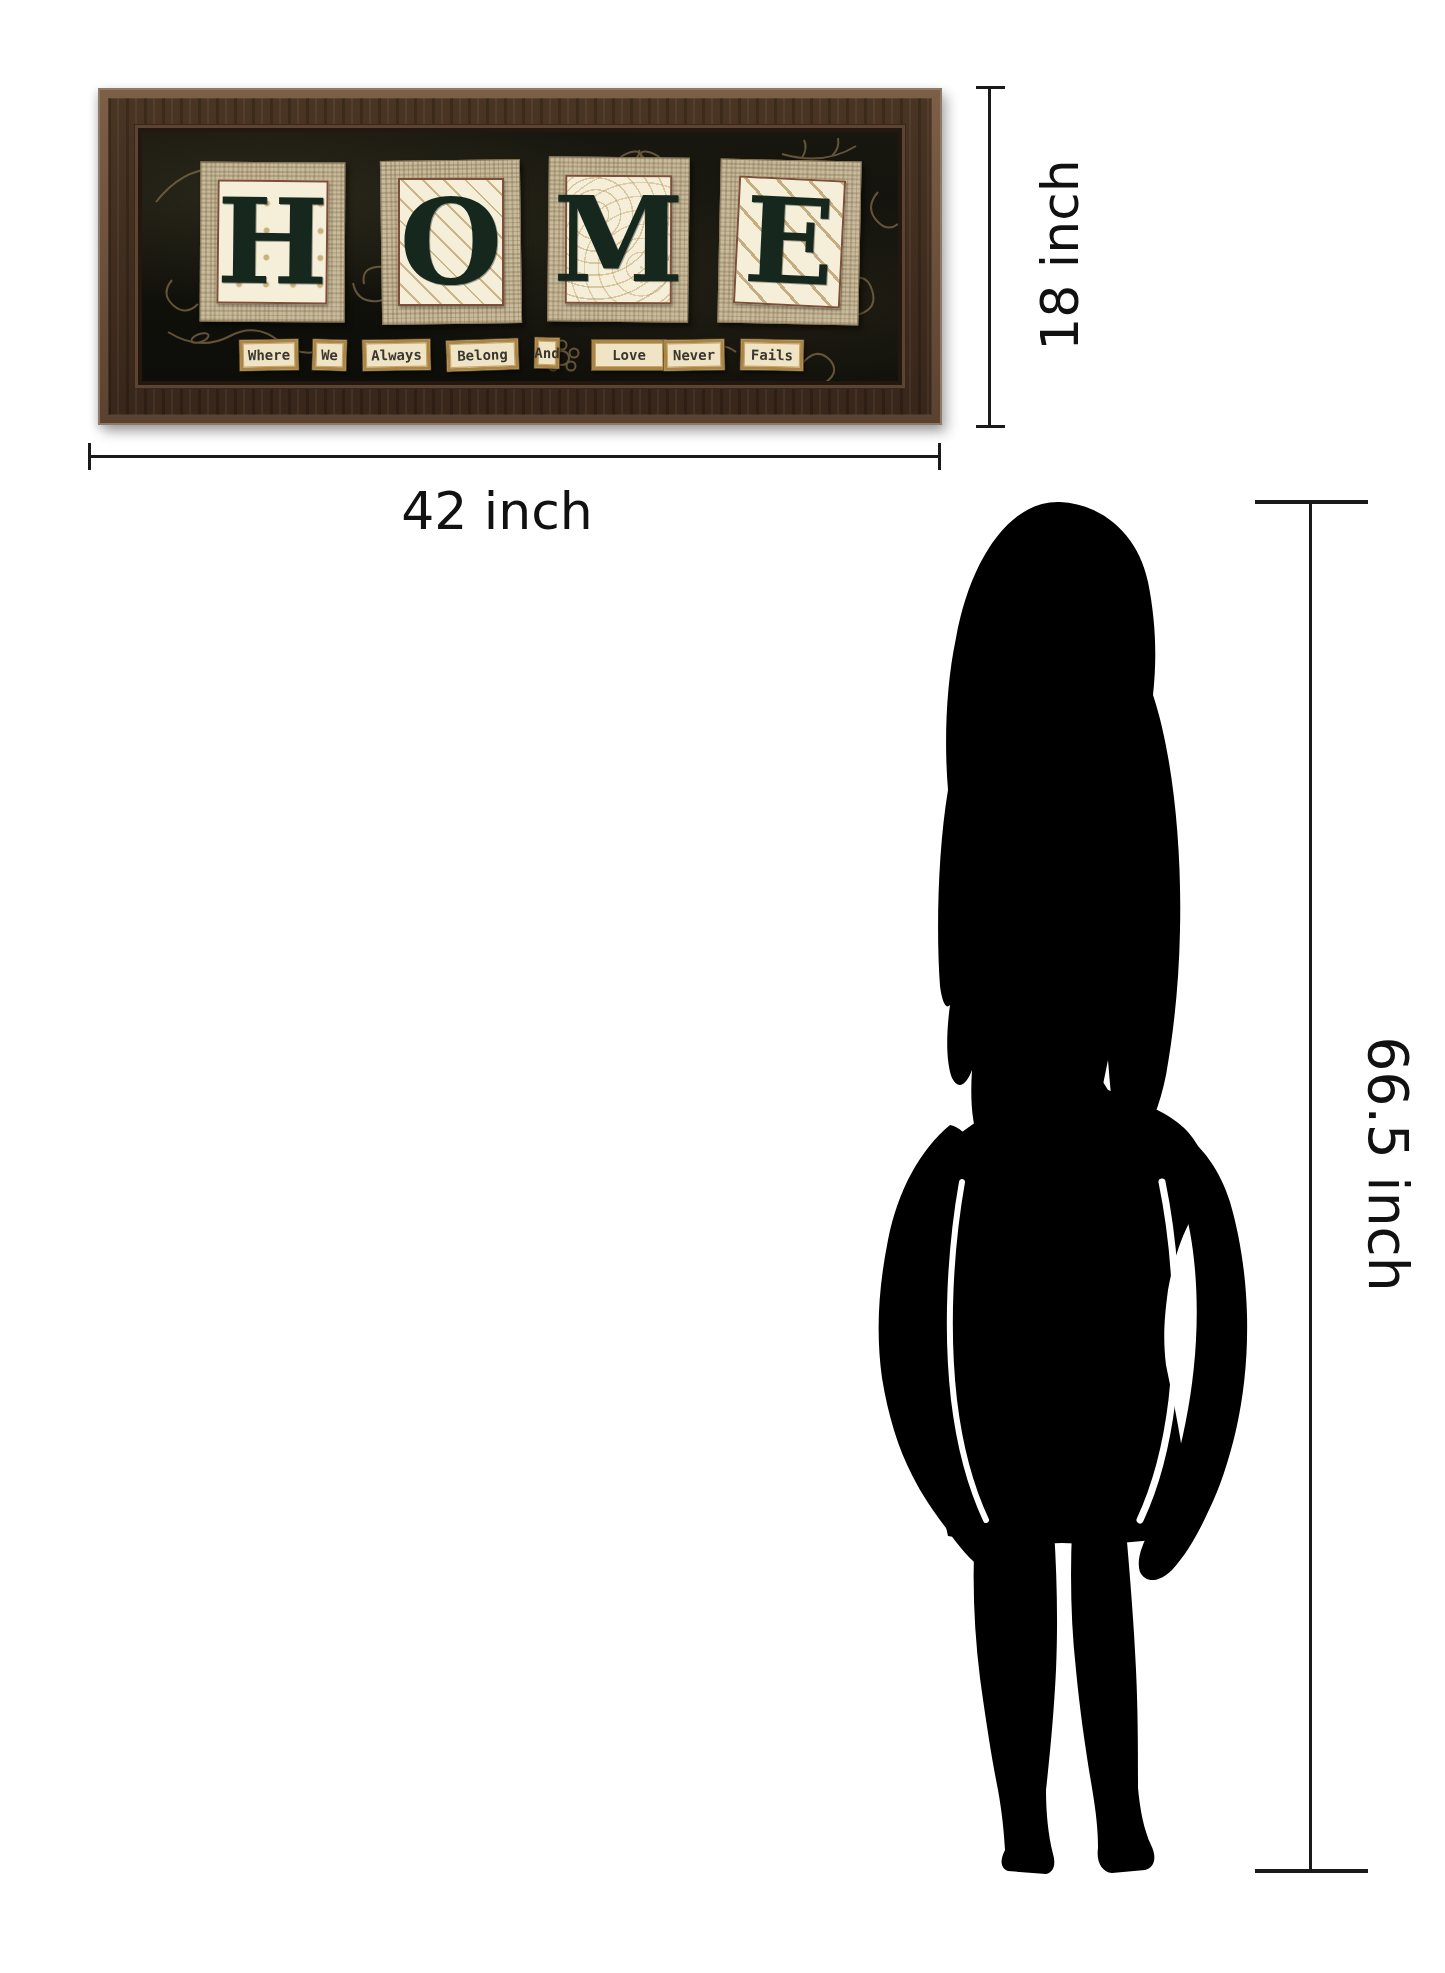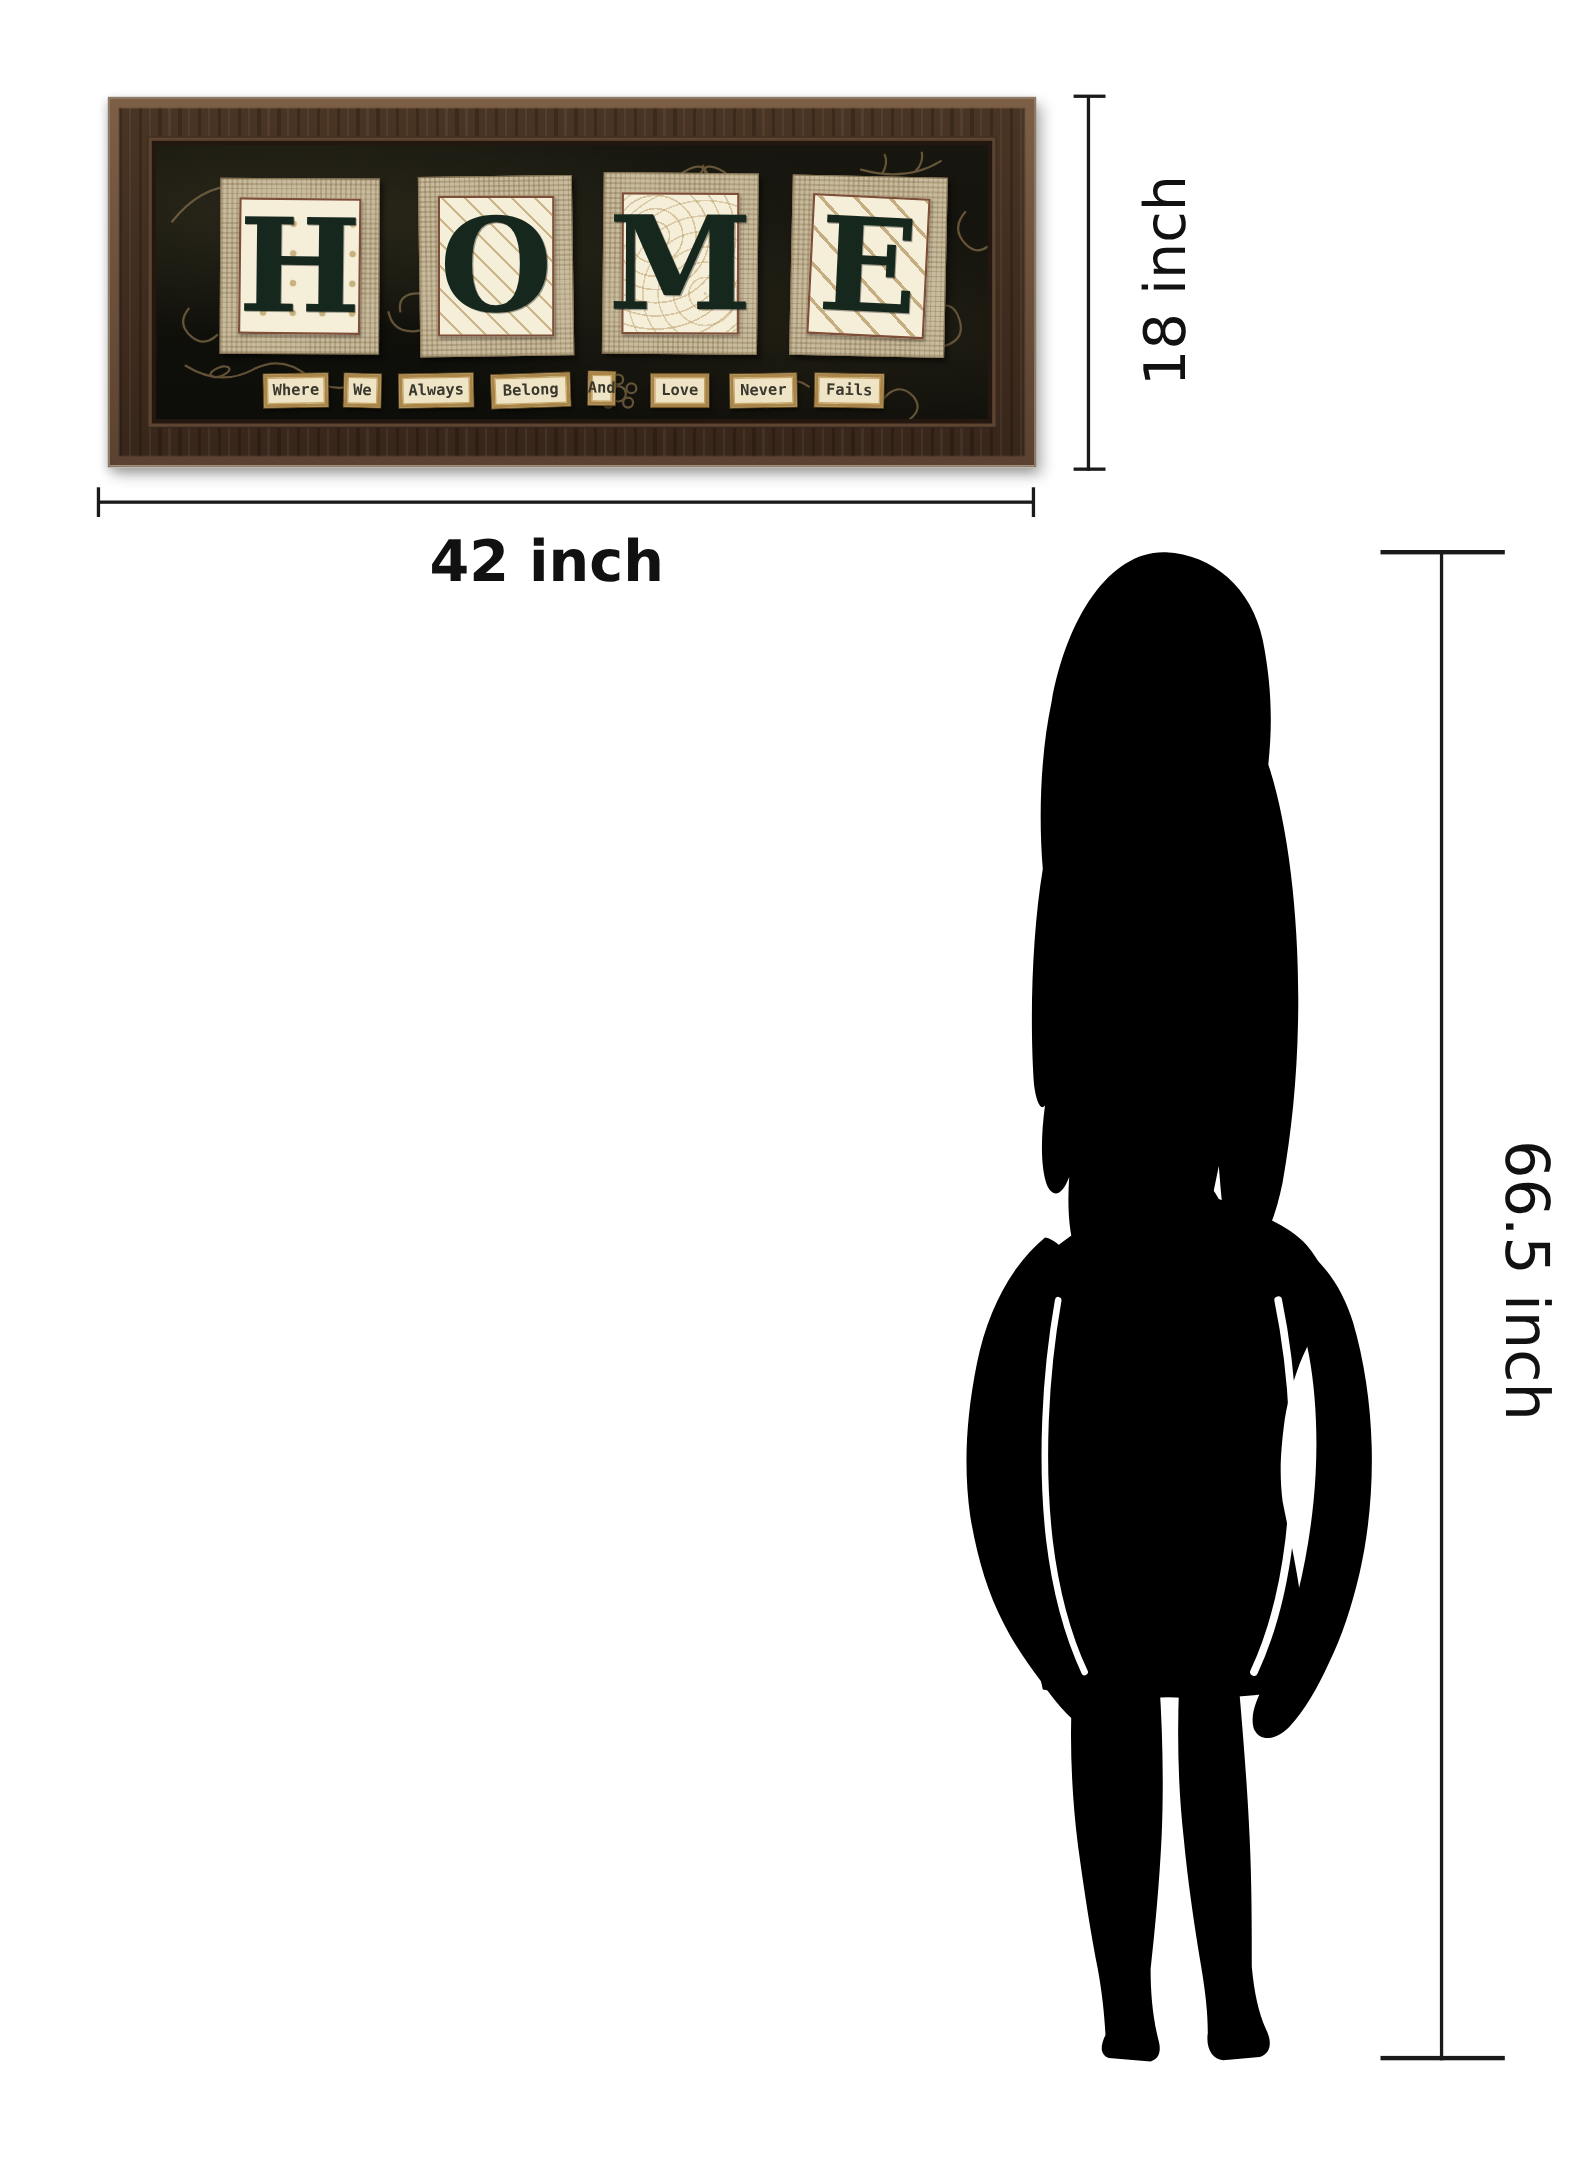--- a/index.html
+++ b/index.html
@@ -54,39 +54,39 @@
   .word-tile{position:absolute;top:208px;height:30px;box-sizing:border-box;
         background:#efe5c6;border:3px solid #a9854a;
         box-shadow:0 0 0 1px #6b5226,2px 3px 3px rgba(0,0,0,.55),inset 0 0 0 1px #c8a866;
         display:flex;align-items:center;justify-content:center;
         font-family:"DejaVu Sans Mono",monospace;font-size:14px;font-weight:bold;color:#3a372e;}
   .w1{left:98px;width:58px;transform:rotate(-1deg);}
   .w2{left:171px;width:33px;transform:rotate(1.5deg);}
   .w3{left:221px;width:67px;transform:rotate(-1deg);}
   .w4{left:305px;width:71px;transform:rotate(-2deg);}
   .w5{left:393px;width:24px;transform:rotate(1deg);top:206px;}
-  .w6{left:450px;width:52px;transform:rotate(0deg);}
+  .w6{left:450px;width:74px;transform:rotate(0deg);}
   .w7{left:522px;width:60px;transform:rotate(-1deg);}
   .w8{left:599px;width:62px;transform:rotate(1deg);}
 
   
   .dim{position:absolute;background:#1a1a1a;}
   .v18-line{left:988px;top:88px;width:3px;height:340px;}
   .v18-cap-t{left:976px;top:86px;width:29px;height:3px;}
   .v18-cap-b{left:976px;top:425px;width:29px;height:3px;}
   .h42-line{left:90px;top:455px;width:850px;height:3px;}
   .h42-cap-l{left:88px;top:443px;width:3px;height:27px;}
   .h42-cap-r{left:938px;top:443px;width:3px;height:27px;}
   .v66-line{left:1309px;top:502px;width:3px;height:1371px;}
   .v66-cap-t{left:1255px;top:500px;width:113px;height:4px;}
   .v66-cap-b{left:1255px;top:1869px;width:113px;height:4px;}
 
   .dim-label{position:absolute;color:#111;font-size:52px;text-align:center;line-height:1.1;
              font-family:"DejaVu Sans",sans-serif;}
-  .label-42{left:347px;top:483px;width:300px;font-weight:bold;}
+  .label-42{left:347px;top:483px;width:300px;}
   .label-18{left:912px;top:225px;width:300px;height:60px;transform:rotate(-90deg);}
   .label-66{left:1214px;top:1130px;width:340px;height:68px;transform:rotate(90deg);font-size:55px;}
 
   
   .silhouette{position:absolute;left:850px;top:490px;width:420px;height:1390px;}
 </style>
 </head>
 <body>
 
 <div class="canvas">

